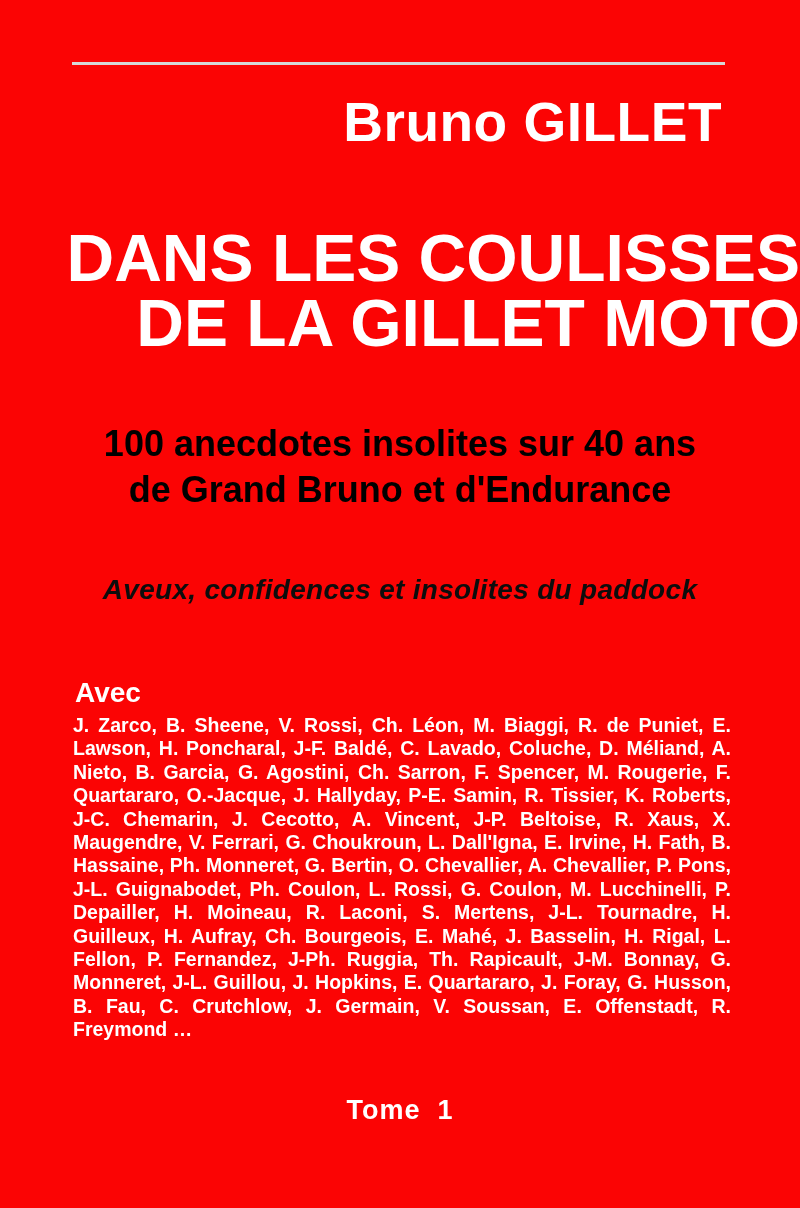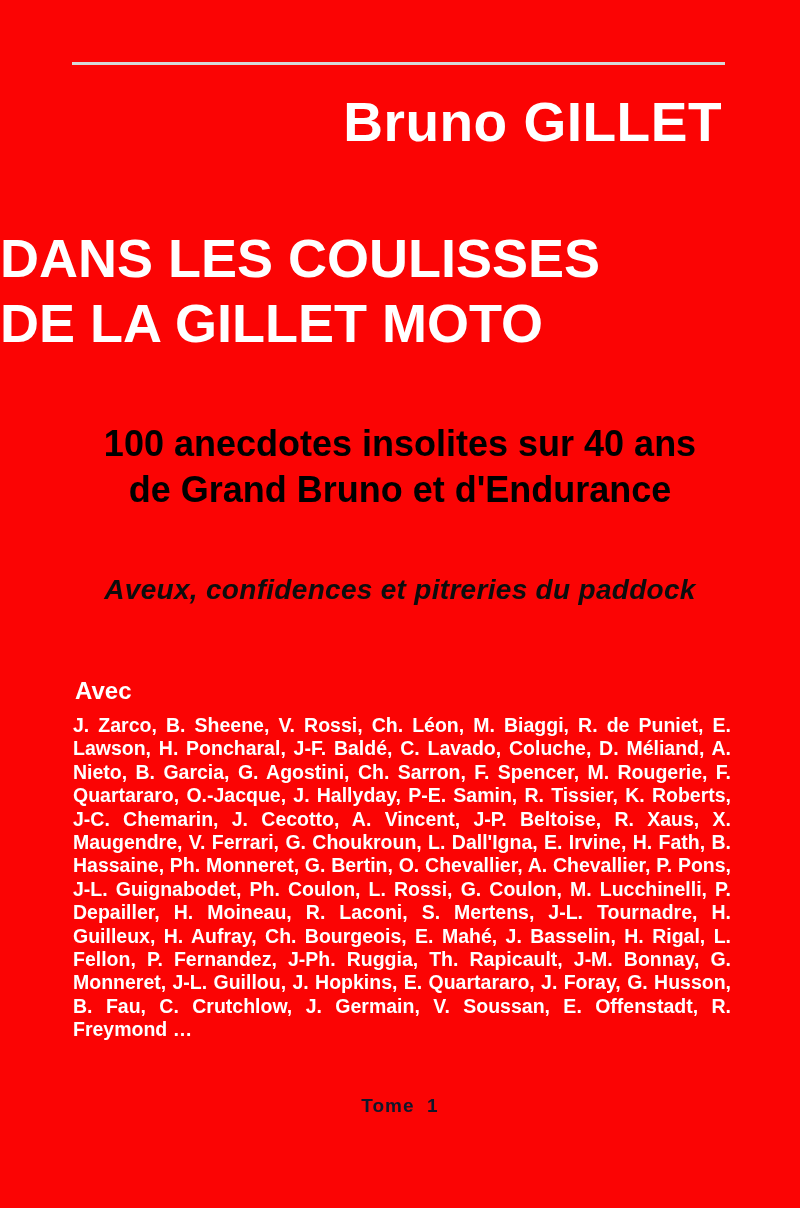--- a/index.html
+++ b/index.html
@@ -24,23 +24,23 @@
     top: 90px; left: 70px; right: 78px;
     text-align: right;
     color: #ffffff;
     font-size: 55px;
     font-weight: bold;
     letter-spacing: 0.5px;
   }
   .title {
     position: absolute;
     top: 226px; left: 0; width: 800px;
-    text-align: left;
+    text-align: right;
     color: #ffffff;
-    font-size: 54px;
+    font-size: 66px;
     font-weight: bold;
     line-height: 65px;
     letter-spacing: 0px;
   }
   .subtitle {
     position: absolute;
     top: 421px; left: 0; width: 800px;
     text-align: center;
     color: #000000;
     font-size: 36px;
@@ -54,39 +54,39 @@
     color: #0d0d0d;
     font-size: 28px;
     font-weight: bold;
     font-style: italic;
     letter-spacing: 0.3px;
   }
   .avec {
     position: absolute;
     top: 677px; left: 75px;
     color: #ffffff;
-    font-size: 24px;
+    font-size: 28px;
     font-weight: 600;
   }
   .names {
     position: absolute;
     top: 714px; left: 73px;
     width: 658px;
     color: #ffffff;
     font-size: 19.5px;
     font-weight: bold;
     line-height: 23.4px;
     text-align: justify;
   }
   .tome {
     position: absolute;
     top: 1095px; left: 0; width: 800px;
     text-align: center;
-    color: #0f172a;
-    font-size: 19px;
+    color: #ffffff;
+    font-size: 27px;
     font-weight: bold;
     white-space: pre;
     letter-spacing: 1px;
   }
 </style>
 </head>
 <body>
 
 <div class="cover">
 
@@ -97,21 +97,21 @@
   <div class="title">
     <div>DANS LES COULISSES</div>
     <div>DE LA GILLET MOTO</div>
   </div>
 
   <div class="subtitle">
     <div>100 anecdotes insolites sur 40 ans</div>
     <div>de Grand Bruno et d'Endurance</div>
   </div>
 
-  <div class="tagline">Aveux, confidences et pitreries du paddock</div>
+  <div class="tagline">Aveux, confidences et insolites du paddock</div>
 
   <div class="avec">Avec</div>
 
   <div class="names">J. Zarco, B. Sheene, V. Rossi, Ch. Léon, M. Biaggi, R. de Puniet, E. Lawson, H. Poncharal, J-F. Baldé, C. Lavado, Coluche, D. Méliand, A. Nieto, B. Garcia, G. Agostini, Ch. Sarron, F. Spencer, M. Rougerie, F. Quartararo, O.-Jacque, J. Hallyday, P-E. Samin, R. Tissier, K. Roberts, J-C. Chemarin, J. Cecotto, A. Vincent, J-P. Beltoise, R. Xaus, X. Maugendre, V. Ferrari, G. Choukroun, L. Dall'Igna, E. Irvine, H. Fath, B. Hassaine, Ph. Monneret, G. Bertin, O. Chevallier, A. Chevallier, P. Pons, J-L. Guignabodet, Ph. Coulon, L. Rossi, G. Coulon, M. Lucchinelli, P. Depailler, H. Moineau, R. Laconi, S. Mertens, J-L. Tournadre, H. Guilleux, H. Aufray, Ch. Bourgeois, E. Mahé, J. Basselin, H. Rigal, L. Fellon, P. Fernandez, J-Ph. Ruggia, Th. Rapicault, J-M. Bonnay, G. Monneret, J-L. Guillou, J. Hopkins, E. Quartararo, J. Foray, G. Husson, B. Fau, C. Crutchlow, J. Germain, V. Soussan, E. Offenstadt, R. Freymond …</div>
 
   <div class="tome">Tome  1</div>
 
 </div>
 
 </body></html>

